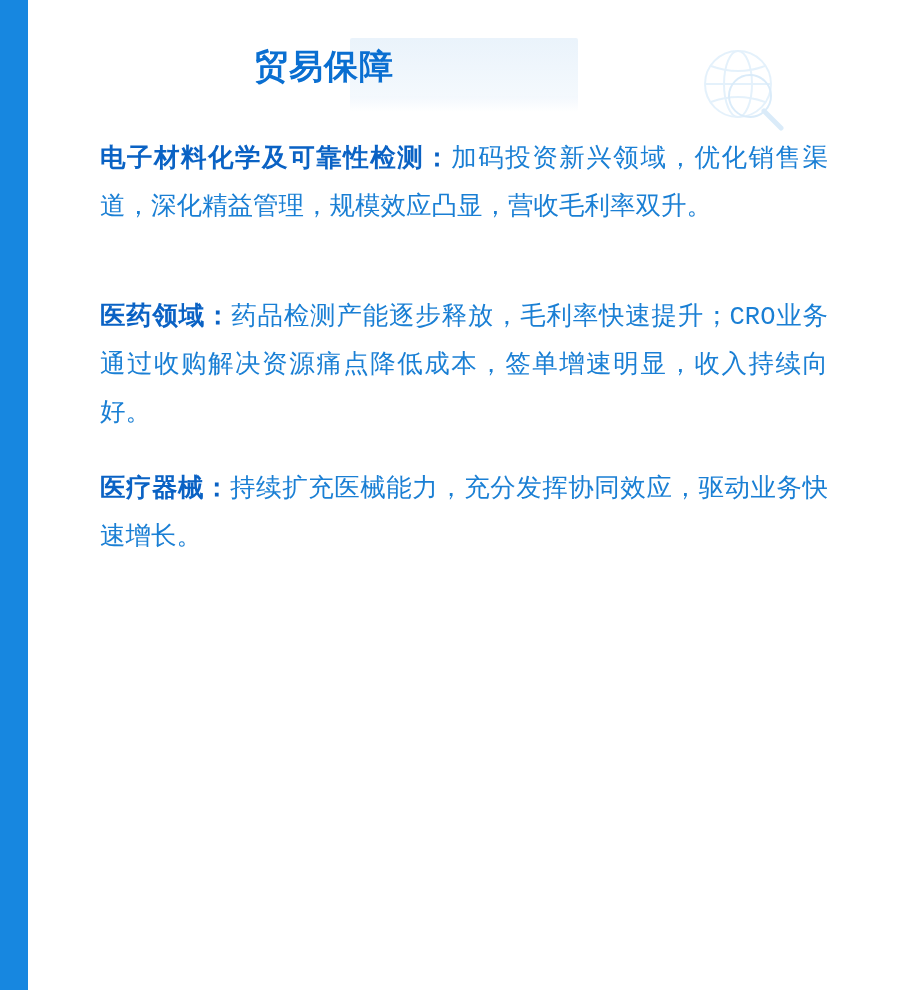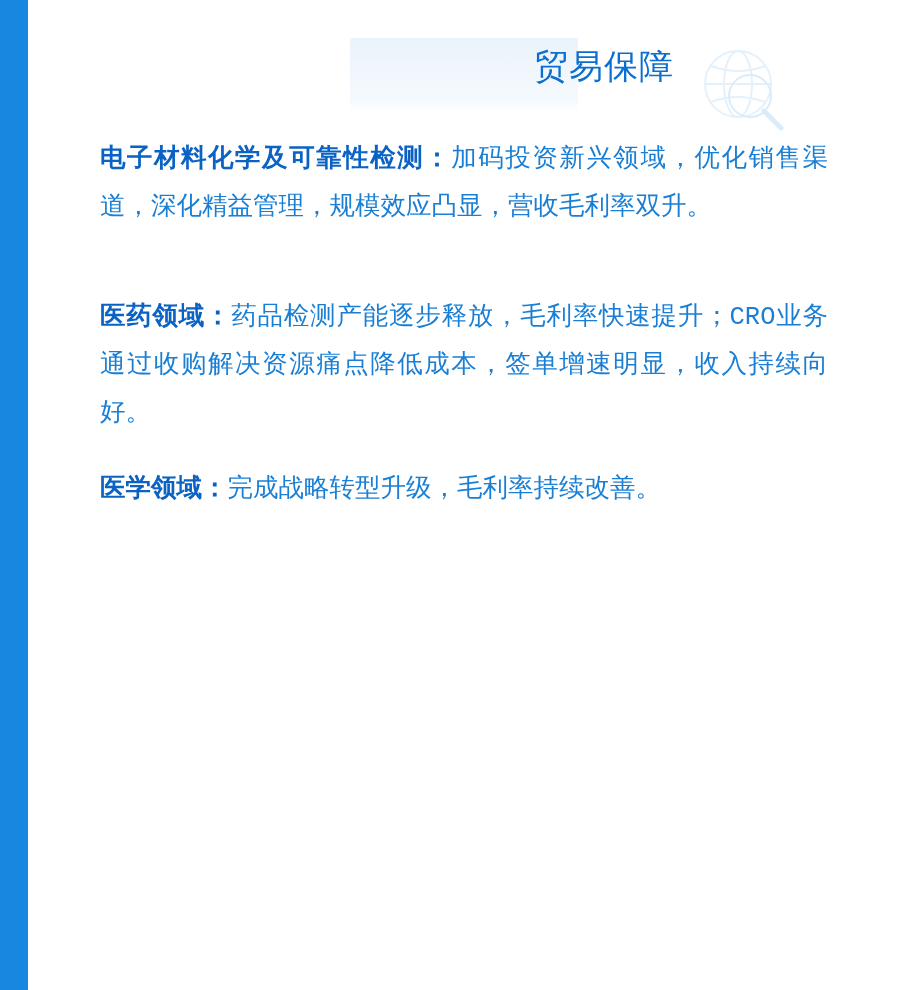--- a/index.html
+++ b/index.html
@@ -62,23 +62,23 @@
   }
   .heading-plate.wide {
     width: 306px;
   }
   .heading-text {
     position: absolute;
     left: 50%;
     transform: translateX(-50%);
     top: 18px;
     width: 420px;
-    text-align: right;
+    text-align: left;
     font-size: 34px;
-    font-weight: normal;
+    font-weight: bold;
     letter-spacing: 1px;
     color: #0a6fd1;
     white-space: nowrap;
   }
 
   
   .deco {
     position: absolute;
     right: 24px;
     top: 16px;
@@ -151,20 +151,20 @@
 
     <div class="gap"></div>
 
     <div class="section">
 
 
       <p class="para block-2">
         <span class="lead">医药领域：</span><span>药品检测产能逐步释放，毛利率快速提升；CRO业务通过收购解决资源痛点降低成本，签单增速明显，收入持续向好。</span>
       </p>
 
+      <p class="para">
+        <span class="lead">医疗器械：</span><span>持续扩充医械能力，充分发挥协同效应，驱动业务快速增长。</span>
+      </p>
 
-      <p class="para">
-        <span class="lead">医学领域：</span><span>完成战略转型升级，毛利率持续改善。</span>
-      </p>
     </div>
 
   </div>
 </div>
 
 </body></html>

